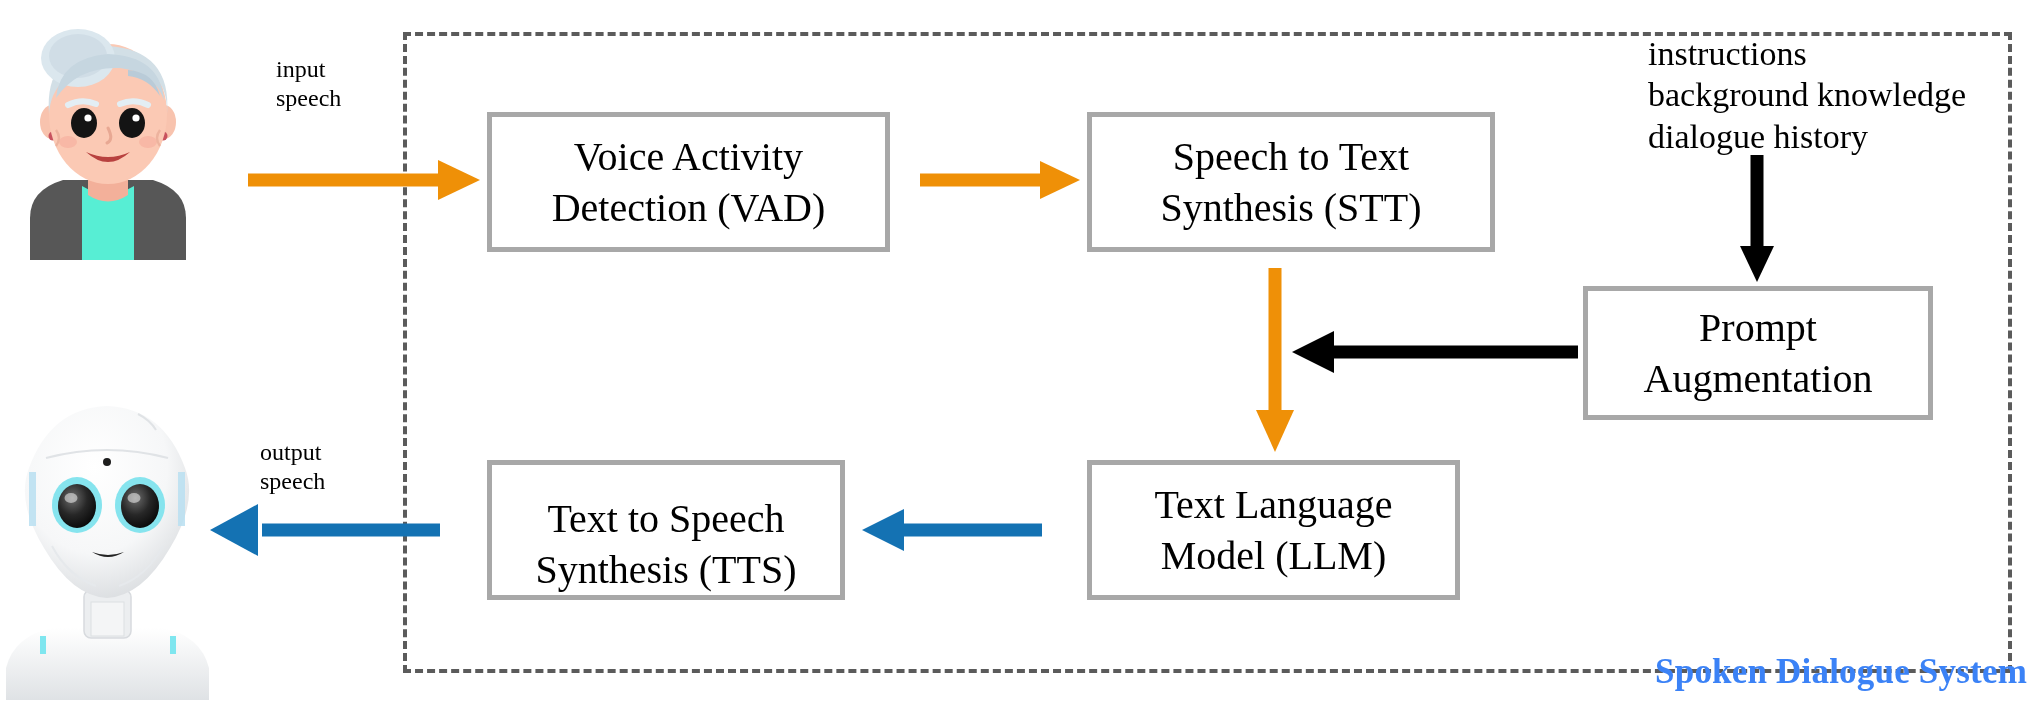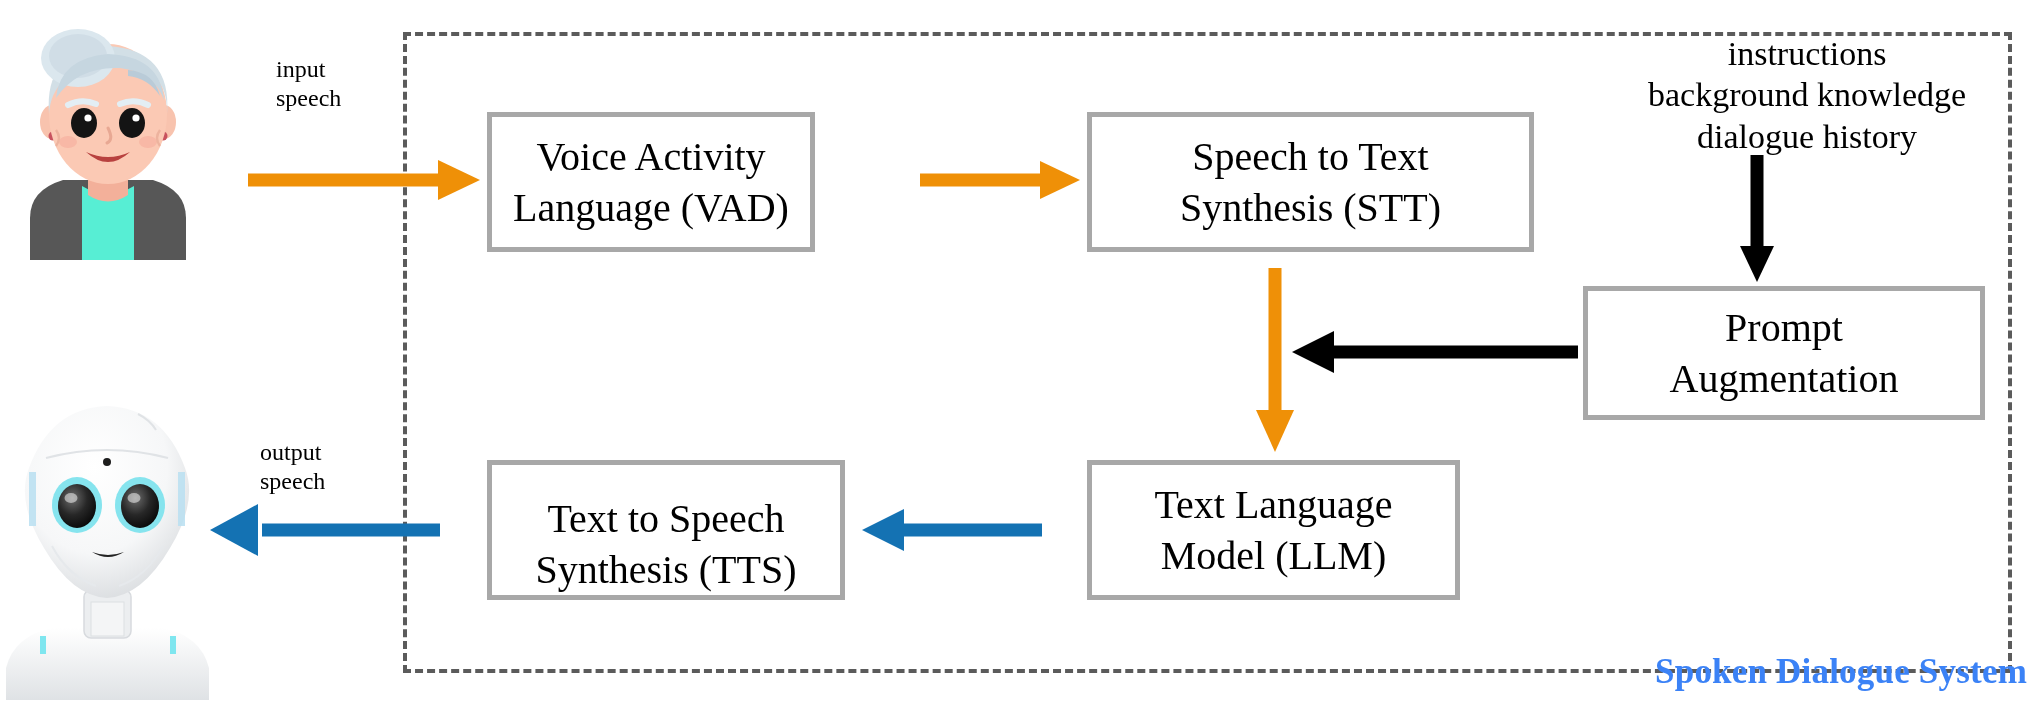--- a/index.html
+++ b/index.html
@@ -39,23 +39,23 @@
     display:flex;
     align-items:center;
     justify-content:center;
     text-align:center;
     color:#000;
     font-size:40px;
     line-height:1.28;
   }
   .pbox .lbl{display:block;padding:0 8px;}
 
-  #box-vad{left:487px;top:112px;width:328px;height:140px;}
-  #box-stt{left:1087px;top:112px;width:447px;height:140px;}
-  #box-prompt{left:1583px;top:286px;width:402px;height:134px;justify-content:center;}
+  #box-vad{left:487px;top:112px;width:403px;height:140px;}
+  #box-stt{left:1087px;top:112px;width:408px;height:140px;}
+  #box-prompt{left:1583px;top:286px;width:350px;height:134px;justify-content:center;}
   #box-tts{left:487px;top:460px;width:358px;height:140px;align-items:flex-end;}
   #box-llm{left:1087px;top:460px;width:373px;height:140px;}
 
   
   .edge-label{
     position:absolute;
     font-size:24px;
     color:#000;
     line-height:1.22;
     text-align:left;
@@ -63,21 +63,21 @@
   }
   #lbl-input{left:276px;top:55px;width:130px;}
   #lbl-output{left:260px;top:438px;width:130px;}
 
   .aug-text{
     position:absolute;
     left:1648px;top:33px;
     font-size:34px;
     color:#000;
     line-height:1.22;
-    text-align:center;
+    text-align:left;
     white-space:nowrap;
   }
 
   
   #arrows{position:absolute;left:0;top:0;width:2035px;height:702px;pointer-events:none;}
 
   
   .avatar{position:absolute;}
   #avatar-user{left:8px;top:10px;width:200px;height:250px;}
   #avatar-robot{left:0px;top:350px;width:215px;height:350px;}
@@ -186,21 +186,21 @@
       <path d="M92 202 Q108 212 124 202 Q108 208 92 202 Z" fill="#232323"></path>
 
       <path d="M52 196 Q68 226 96 236" stroke="#e6e9ec" stroke-width="2" fill="none"></path>
       <path d="M163 196 Q147 226 119 236" stroke="#e6e9ec" stroke-width="2" fill="none"></path>
     </svg>
   </div>
 
   <div class="pbox" id="box-vad">
     <span class="lbl">
       <span>Voice Activity</span><br>
-      <span>Language (VAD)</span>
+      <span>Detection (VAD)</span>
     </span>
   </div>
 
   <div class="pbox" id="box-stt">
     <span class="lbl">
       <span>Speech to Text</span><br>
       <span>Synthesis (STT)</span>
     </span>
   </div>
 

